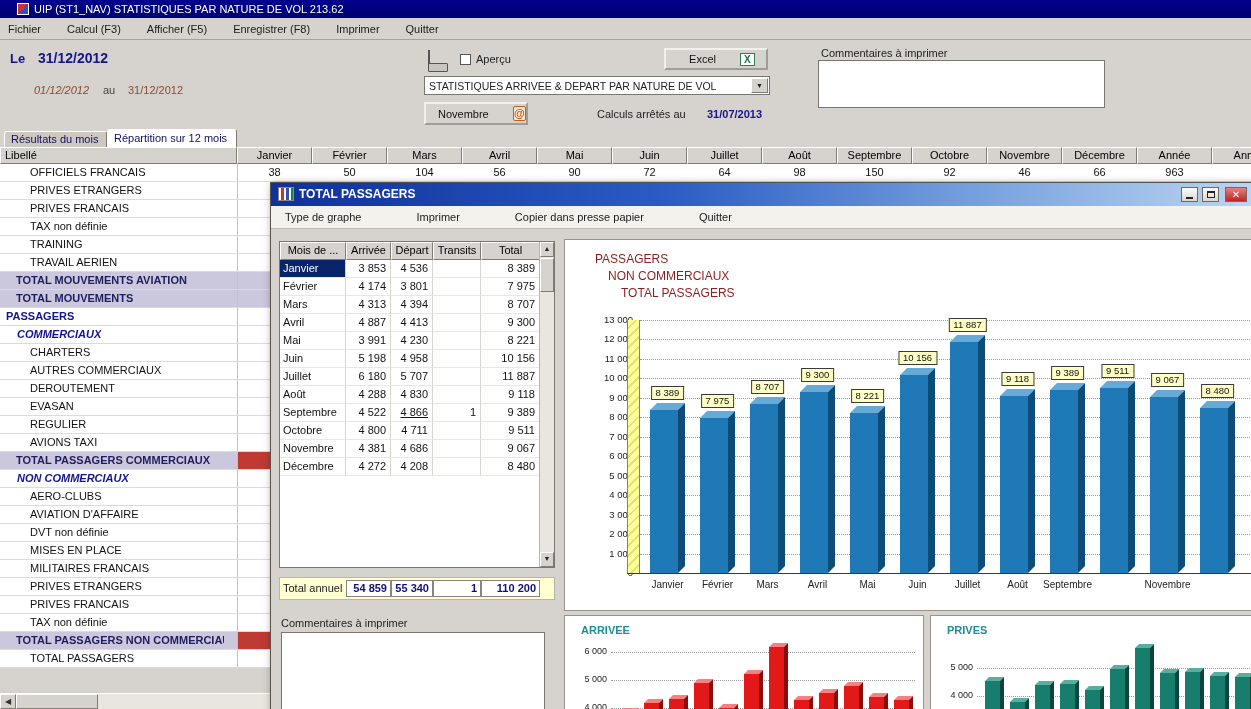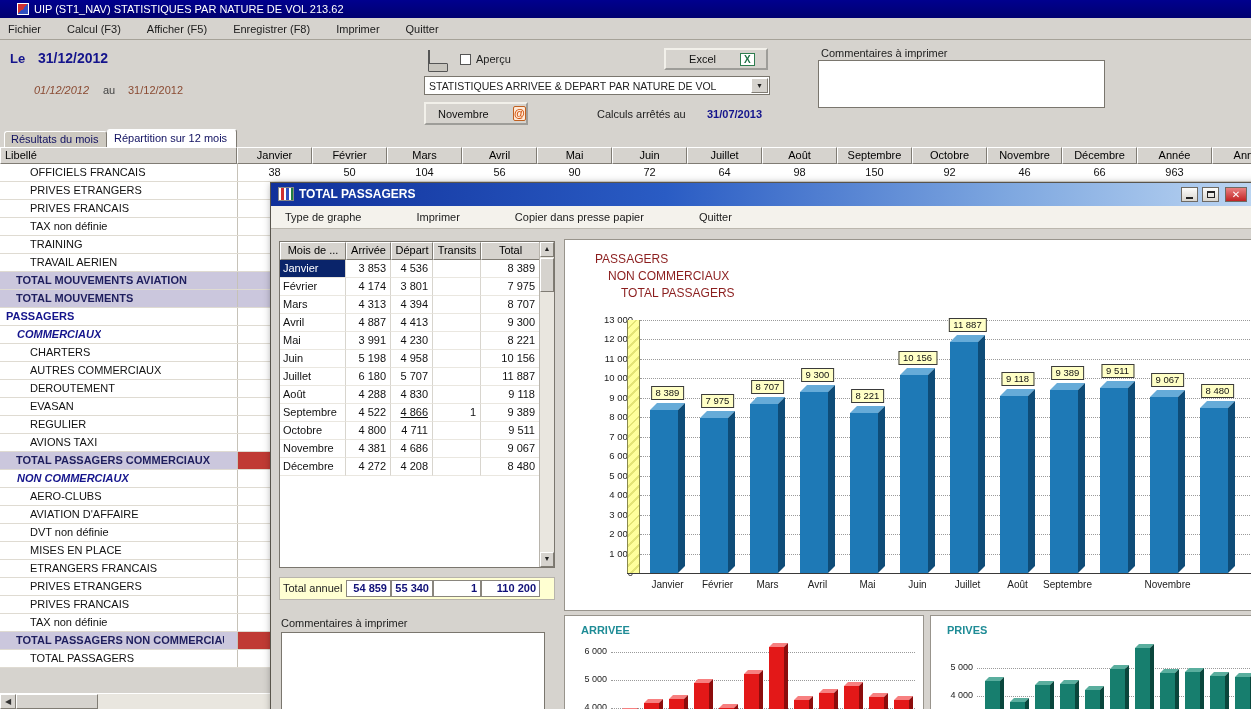--- a/index.html
+++ b/index.html
@@ -282,21 +282,21 @@
       </div>
       <div class="grow normal" style="top: 360px; width: 270px;">
         <div class="glabel">DVT non définie</div>
         <div class="col-sep"></div>
       </div>
       <div class="grow normal" style="top: 378px; width: 270px;">
         <div class="glabel">MISES EN PLACE</div>
         <div class="col-sep"></div>
       </div>
       <div class="grow normal" style="top: 396px; width: 270px;">
-        <div class="glabel">ETRANGERS FRANCAIS</div>
+        <div class="glabel">MILITAIRES FRANCAIS</div>
         <div class="col-sep"></div>
       </div>
       <div class="grow normal" style="top: 414px; width: 270px;">
         <div class="glabel">PRIVES ETRANGERS</div>
         <div class="col-sep"></div>
       </div>
       <div class="grow normal" style="top: 432px; width: 270px;">
         <div class="glabel">PRIVES FRANCAIS</div>
         <div class="col-sep"></div>
       </div>

